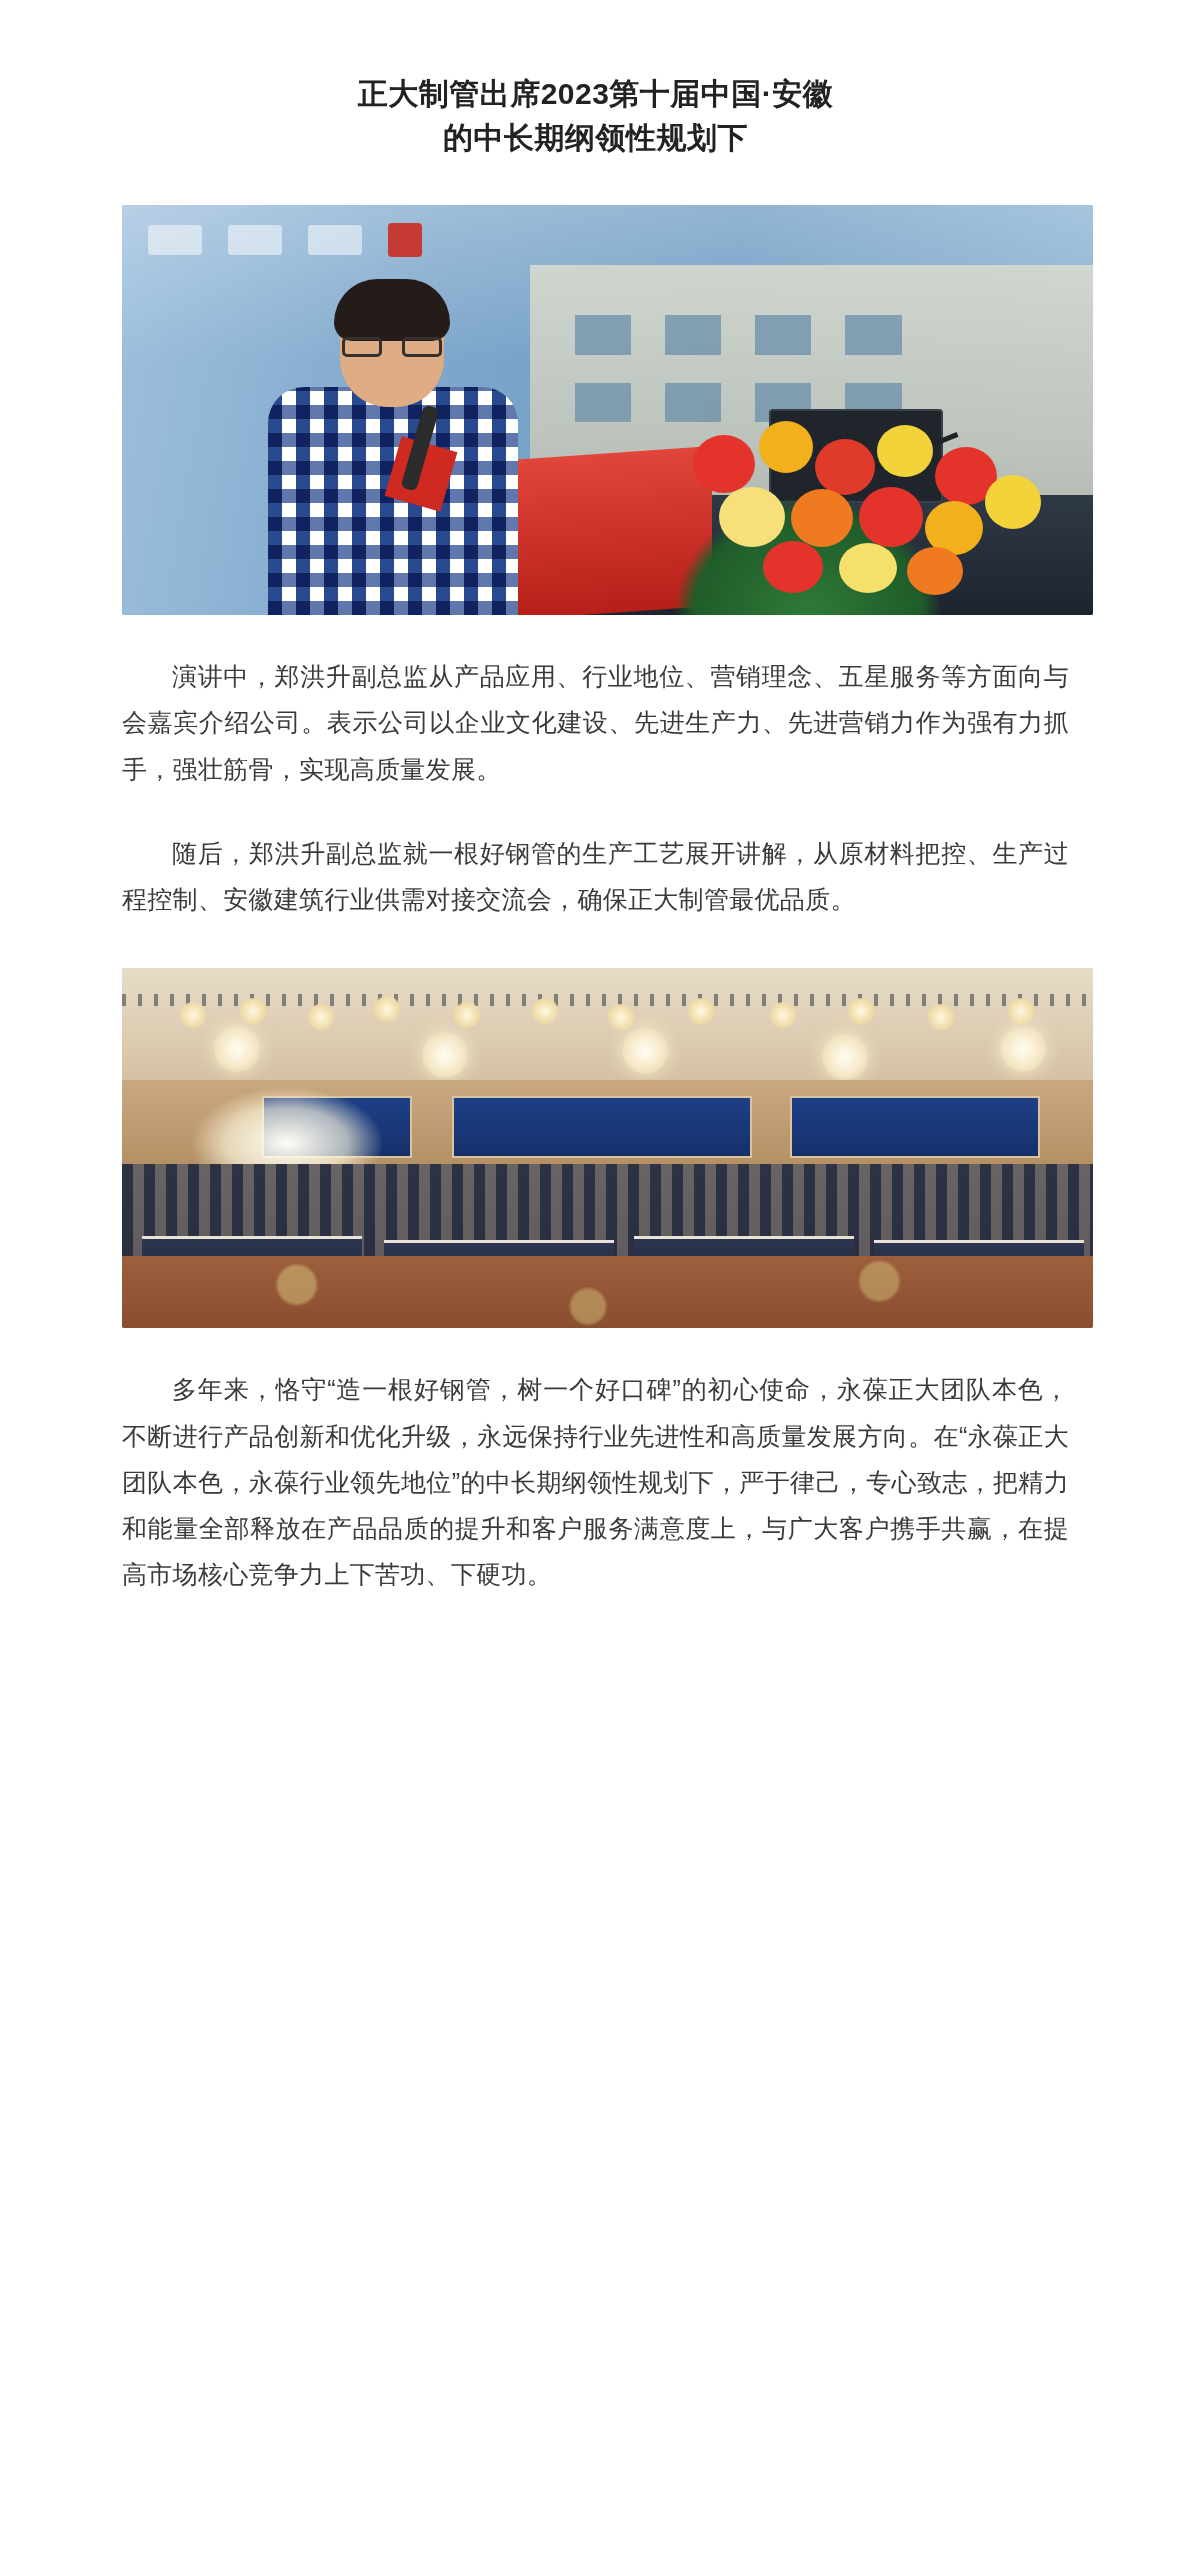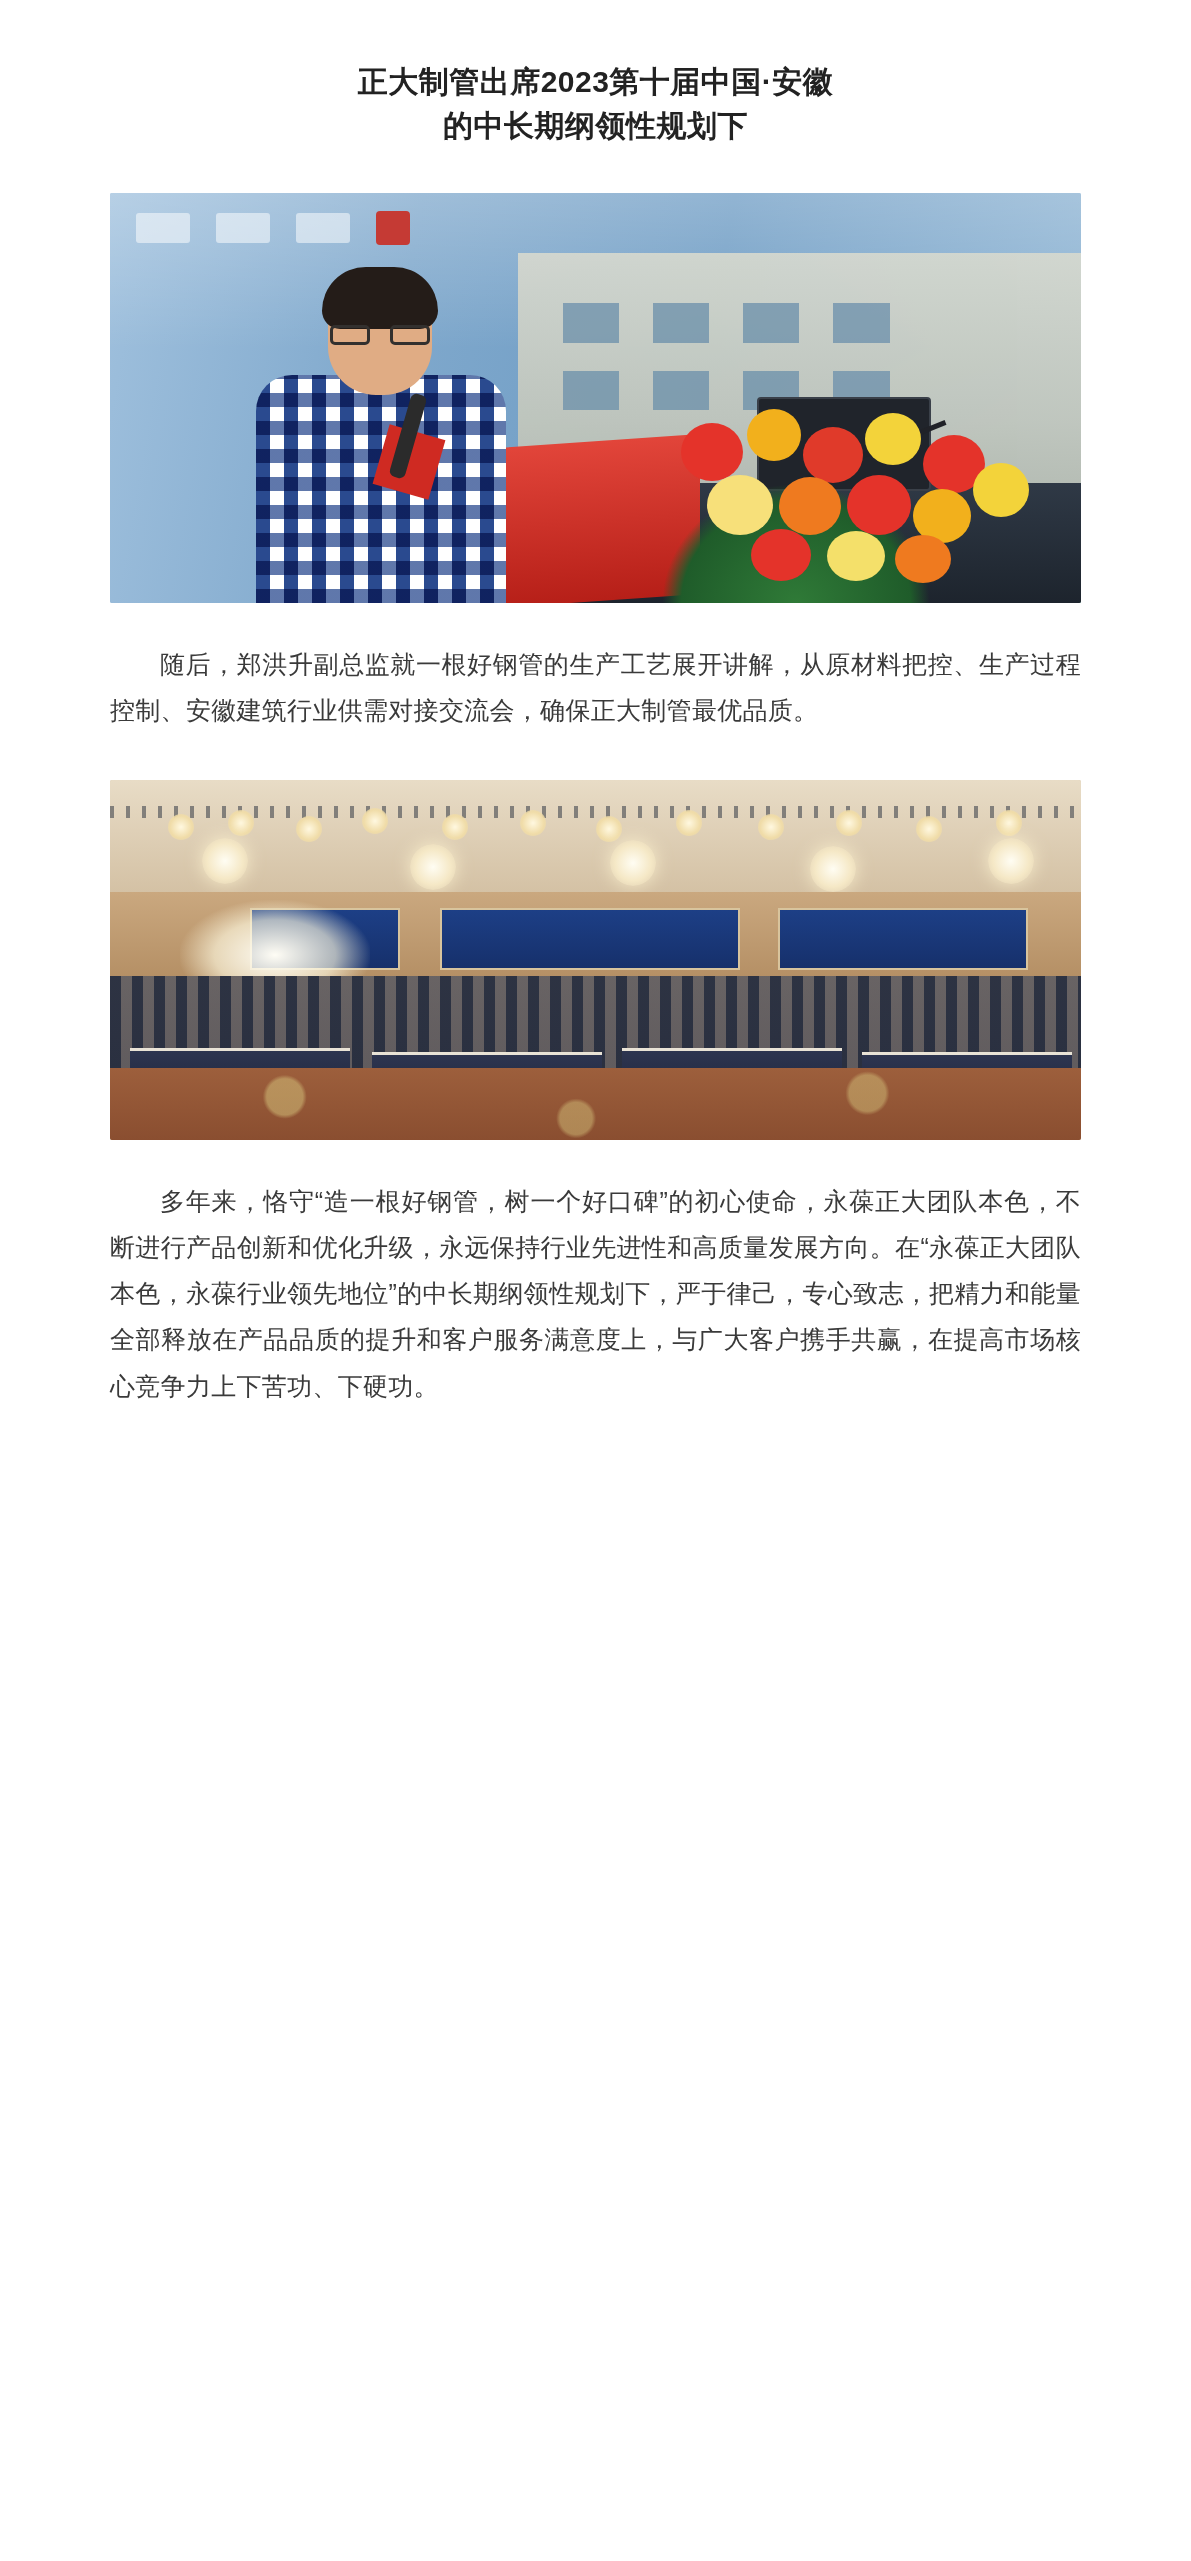--- a/index.html
+++ b/index.html
@@ -11,21 +11,21 @@
     width: 1191px;
     min-height: 2561px;
     font-family: "Liberation Sans", sans-serif;
     color: #333333;
   }
   .page {
     width: 1191px;
     min-height: 2561px;
     background: #ffffff;
     box-sizing: border-box;
-    padding: 0;
+    padding: 12px;
     position: relative;
   }
   .title-block {
     padding: 60px 110px 0 110px;
     text-align: center;
   }
   .title-line {
     font-size: 30px;
     font-weight: bold;
     color: #222222;
@@ -332,20 +332,21 @@
         <div class="fl" style="left:262px;top:86px;width:58px;height:54px;background:#f2b01c"></div>
         <div class="fl" style="left:322px;top:60px;width:56px;height:54px;background:#f3d33a"></div>
         <div class="fl" style="left:100px;top:126px;width:60px;height:52px;background:#e4332a"></div>
         <div class="fl" style="left:176px;top:128px;width:58px;height:50px;background:#f4e06a"></div>
         <div class="fl" style="left:244px;top:132px;width:56px;height:48px;background:#ef7a1f"></div>
       </div>
     </div>
   </div>
 
   <div class="body-block">
+    <p class="para">演讲中，郑洪升副总监从产品应用、行业地位、营销理念、五星服务等方面向与会嘉宾介绍公司。表示公司以企业文化建设、先进生产力、先进营销力作为强有力抓手，强壮筋骨，实现高质量发展。</p>
     <p class="para">随后，郑洪升副总监就一根好钢管的生产工艺展开讲解，从原材料把控、生产过程控制、安徽建筑行业供需对接交流会，确保正大制管最优品质。</p>
   </div>
 
   <div class="figure">
     <div class="photo2">
       <div class="p2-ceiling"></div>
       <div class="p2-truss"></div>
 
       <div class="p2-light" style="left:58px;top:34px"></div>
       <div class="p2-light" style="left:118px;top:30px"></div>

